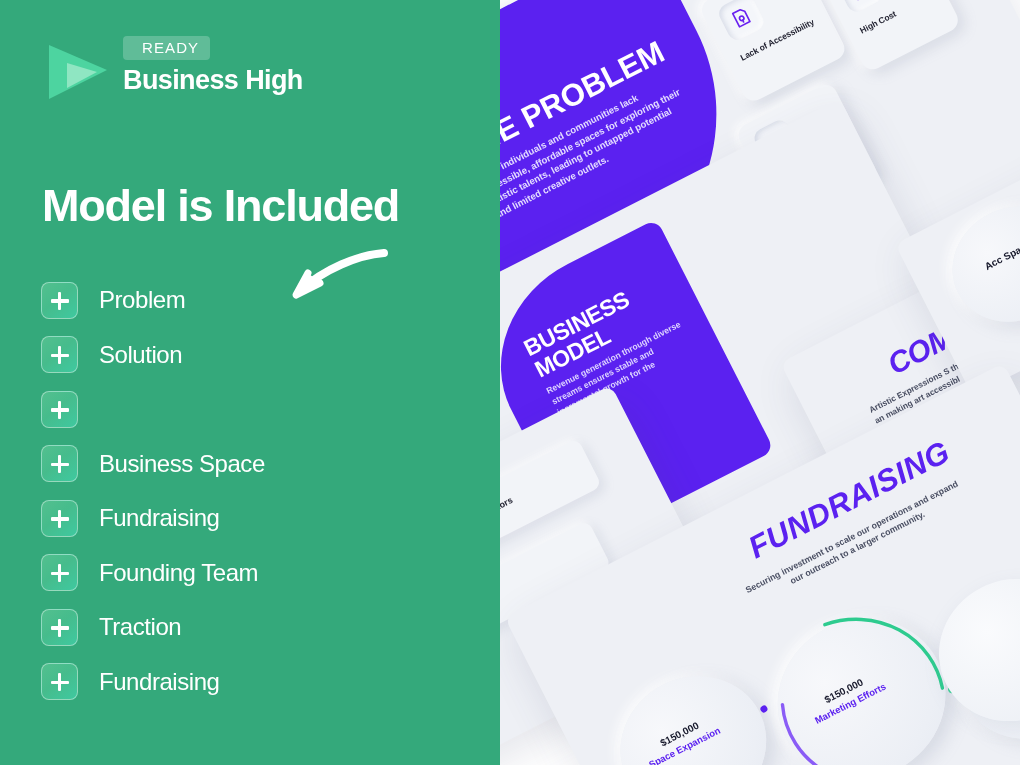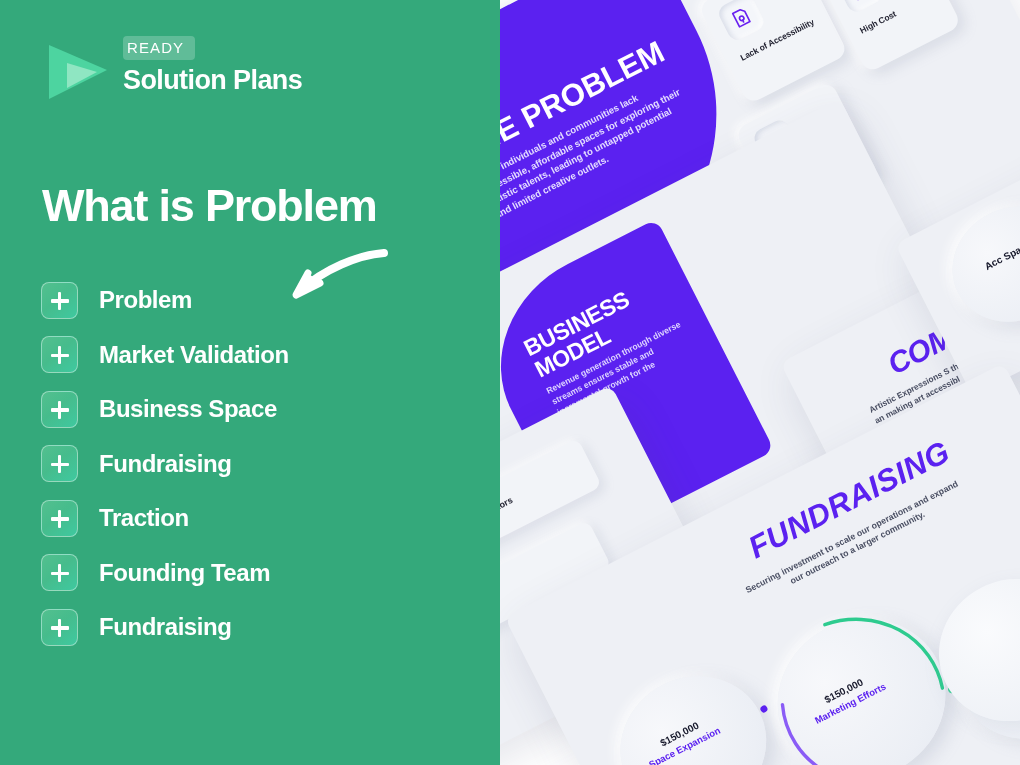--- a/index.html
+++ b/index.html
@@ -24,21 +24,21 @@
   #logo-mark{
     position:absolute;left:0;top:5px;width:66px;height:62px;
   }
   #logo-mark svg{display:block;}
   #brand-text{position:absolute;left:78px;top:0;}
   #ready-badge{
     display:inline-block;
     background:rgba(255,255,255,0.22);
     color:#ffffff;
     font-size:15px;letter-spacing:1.1px;font-weight:400;
-    padding:4px 11px 4px 4px;border-radius:4px;
+    padding:4px 11px 4px 19px;border-radius:4px;
     line-height:1.05;
   }
   #brand-title{
     color:#ffffff;font-size:27px;font-weight:bold;letter-spacing:-0.6px;
     margin-top:5px;line-height:1.12;
   }
 
   
   #headline{
     position:absolute;left:42px;top:182px;
@@ -63,21 +63,21 @@
     box-sizing:border-box;
     position:relative;
   }
   .plus-box::before,.plus-box::after{
     content:"";position:absolute;background:#ffffff;border-radius:1px;
   }
   .plus-box::before{left:8.5px;top:16.5px;width:18px;height:3.6px;}
   .plus-box::after{left:15.7px;top:9.3px;width:3.6px;height:18px;}
   .check-label{
     margin-left:21px;color:#ffffff;
-    font-size:24px;font-weight:bold;letter-spacing:-0.45px;
+    font-size:24px;font-weight:normal;letter-spacing:-0.45px;
     line-height:1;white-space:nowrap;
   }
 
   
   #right-panel{
     position:absolute;left:500px;top:0;width:520px;height:765px;
     background:#ffffff;overflow:hidden;
   }
   
   .slide{
@@ -323,65 +323,68 @@
 
     <div id="brand">
       <div id="logo-mark">
         <svg width="66" height="62" viewBox="0 0 66 62">
           <path d="M4 4 L62 29 L4 58 Z" fill="#4dd4a0"></path>
           <path d="M22 22 L52 31 L22 47 Z" fill="#8fe6c2"></path>
         </svg>
       </div>
       <div id="brand-text">
         <span id="ready-badge">READY</span>
-        <div id="brand-title">Solution Plans</div>
-      </div>
-    </div>
-
-    <div id="headline">What is Problem</div>
+        <div id="brand-title">Business High</div>
+      </div>
+    </div>
+
+    <div id="headline">Model is Included</div>
 
     <svg id="arrow-doodle" viewBox="0 0 120 80">
       <path d="M112 10 C 86 12, 52 26, 28 48" stroke="#ffffff" stroke-width="8" fill="none" stroke-linecap="round"></path>
       <path d="M48 40 L24 52 L36 30" fill="#ffffff" stroke="#ffffff" stroke-width="7" stroke-linejoin="round" stroke-linecap="round"></path>
     </svg>
 
     <div id="checklist">
 
       <div class="check-row">
         <div class="plus-box"></div>
         <div class="check-label">Problem</div>
       </div>
 
-
-      <div class="check-row">
-        <div class="plus-box"></div>
-        <div class="check-label">Market Validation</div>
+      <div class="check-row">
+        <div class="plus-box"></div>
+        <div class="check-label">Solution</div>
+      </div>
+
+      <div class="check-row">
+        <div class="plus-box"></div>
       </div>
 
       <div class="check-row">
         <div class="plus-box"></div>
         <div class="check-label">Business Space</div>
       </div>
 
       <div class="check-row">
         <div class="plus-box"></div>
         <div class="check-label">Fundraising</div>
       </div>
 
       <div class="check-row">
         <div class="plus-box"></div>
+        <div class="check-label">Founding Team</div>
+      </div>
+
+      <div class="check-row">
+        <div class="plus-box"></div>
         <div class="check-label">Traction</div>
       </div>
 
       <div class="check-row">
         <div class="plus-box"></div>
-        <div class="check-label">Founding Team</div>
-      </div>
-
-      <div class="check-row">
-        <div class="plus-box"></div>
         <div class="check-label">Fundraising</div>
       </div>
 
     </div>
   </div>
 
 </div>
 
 </body></html>

